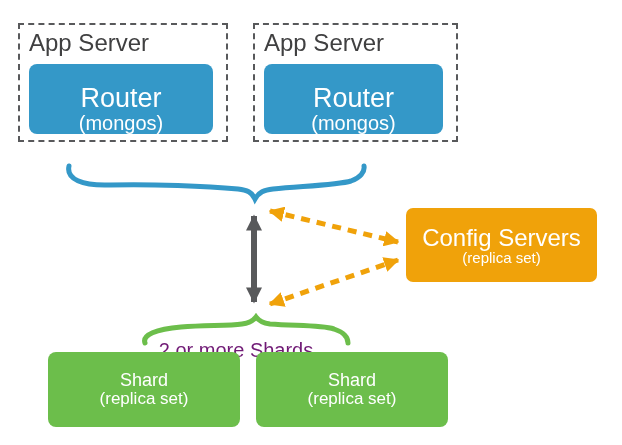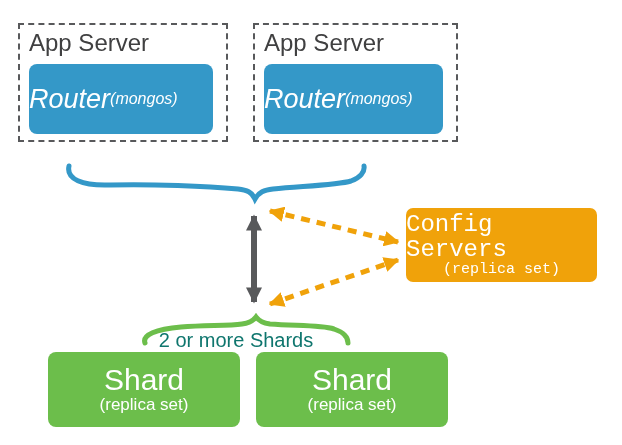--- a/index.html
+++ b/index.html
@@ -18,51 +18,49 @@
     background:#ffffff;
     box-sizing:border-box;
   }
   .app-label{
     position:absolute;left:9px;top:5px;
     font-size:24px;color:#404041;line-height:1.1;
   }
   .router-box{
     position:absolute;left:9px;right:13px;top:39px;height:70px;
     background:#3498c8;border-radius:8px;
-    display:flex;flex-direction:row;align-items:center;justify-content:flex-start;
+    display:flex;flex-direction:column;align-items:center;justify-content:flex-end;
     color:#ffffff;
-    font-style:italic;
   }
   .router-title{font-size:27px;line-height:1.05;}
-  .router-sub{font-size:16px;line-height:1.1;}
+  .router-sub{font-size:20px;line-height:1.1;}
 
   .config-box{
     position:absolute;left:406px;top:208px;width:191px;height:74px;
     background:#f0a20a;border-radius:7px;
     display:flex;flex-direction:column;align-items:center;justify-content:center;
     color:#ffffff;
-    font-family:Liberation Mono, monospace;
   }
   .config-title{font-size:24px;line-height:1.05;}
   .config-sub{font-size:15px;line-height:1.05;}
 
   .shard-box{
     position:absolute;top:352px;width:192px;height:75px;
     background:#6cbe4b;border-radius:8px;
     display:flex;flex-direction:column;align-items:center;justify-content:center;
     color:#ffffff;
   }
-  .shard-title{font-size:30px;line-height:1.05;}
+  .shard-title{font-size:18px;line-height:1.05;}
   .shard-sub{font-size:17px;line-height:1.1;}
 
   .brace-label{
     position:absolute;text-align:center;line-height:1;font-size:20px;
   }
   .routers-label{left:160px;top:150px;width:190px;color:#3498c8;}
-  .shards-label{left:146px;top:330px;width:180px;color:#0f766e;}
+  .shards-label{left:146px;top:340px;width:180px;color:#701a75;}
 </style>
 </head>
 <body>
 
 <div class="canvas">
 
   <svg class="overlay" viewBox="0 0 622 445">
     <defs>
       <marker id="ah-gray" viewBox="0 0 10 10" refX="9" refY="5" markerWidth="2.7" markerHeight="2.7" orient="auto-start-reverse">
         <path d="M0,0 L10,5 L0,10 z" fill="#58595b"></path>

